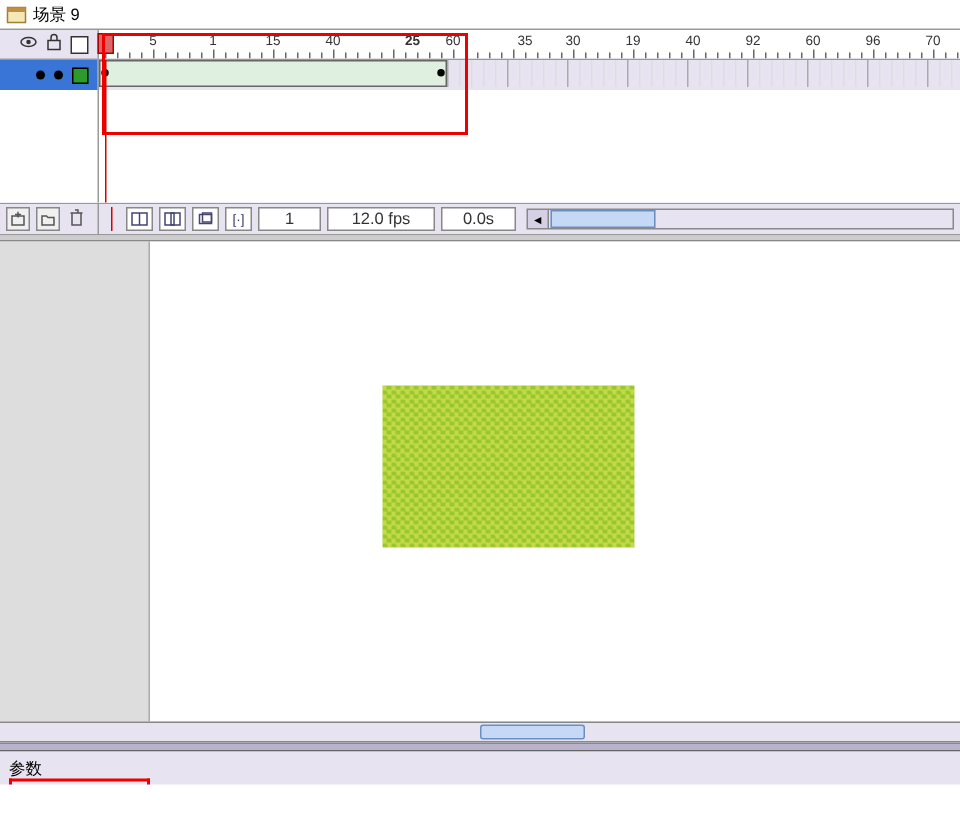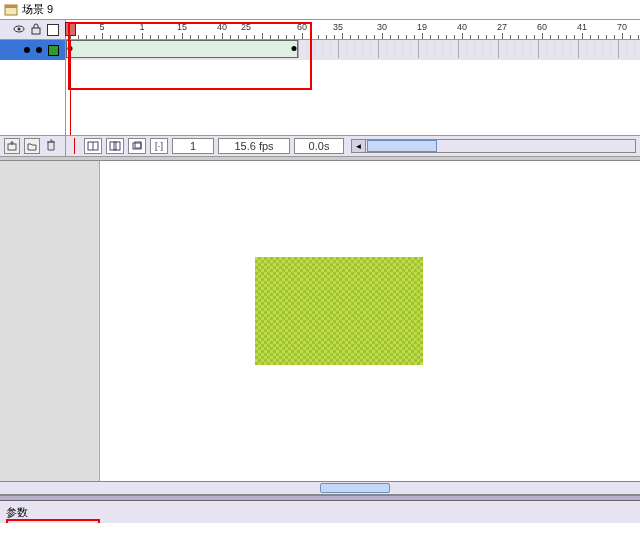--- a/index.html
+++ b/index.html
@@ -97,29 +97,29 @@
         </svg></span>
     <span class="outline-box"></span>
   </div>
   <div class="ruler">
     <div class="ruler-ticks" id="ruler-ticks">
         <div class="ruler-num" style="left: 4px;">1</div>
         <div class="ruler-num" style="left: 36px;">5</div>
         <div class="ruler-num" style="left: 76px;">1</div>
         <div class="ruler-num" style="left: 116px;">15</div>
         <div class="ruler-num" style="left: 156px;">40</div>
-        <div class="ruler-num" style="left: 180px;">25</div>
+        <div class="ruler-num" style="left: 209px; font-weight: bold;">25</div>
         <div class="ruler-num" style="left: 236px;">60</div>
-        <div class="ruler-num" style="left: 272px;">35</div>
+        <div class="ruler-num" style="left: 284px;">35</div>
         <div class="ruler-num" style="left: 316px;">30</div>
         <div class="ruler-num" style="left: 356px;">19</div>
         <div class="ruler-num" style="left: 396px;">40</div>
-        <div class="ruler-num" style="left: 436px;">27</div>
+        <div class="ruler-num" style="left: 436px;">92</div>
         <div class="ruler-num" style="left: 476px;">60</div>
-        <div class="ruler-num" style="left: 516px;">41</div>
+        <div class="ruler-num" style="left: 516px;">96</div>
         <div class="ruler-num" style="left: 556px;">70</div>
         <div class="ruler-tick" style="left: 4px;"></div>
         <div class="ruler-tick" style="left: 12px;"></div>
         <div class="ruler-tick" style="left: 20px;"></div>
         <div class="ruler-tick" style="left: 28px;"></div>
         <div class="ruler-tick major" style="left: 36px;"></div>
         <div class="ruler-tick" style="left: 44px;"></div>
         <div class="ruler-tick" style="left: 52px;"></div>
         <div class="ruler-tick" style="left: 60px;"></div>
         <div class="ruler-tick" style="left: 68px;"></div>
@@ -317,21 +317,21 @@
         </svg>
       </div>
     <div class="ff-btn">
         <svg width="12" height="10" viewBox="0 0 12 10">
           <rect x="2" y="2" width="8" height="6" fill="none" stroke="#447"></rect>
           <rect x="4" y="1" width="6" height="6" fill="none" stroke="#447"></rect>
         </svg>
       </div>
     <div class="ff-btn">[·]</div>
     <div class="ff-field frame">1</div>
-    <div class="ff-field fps">15.6 fps</div>
+    <div class="ff-field fps">12.0 fps</div>
     <div class="ff-field time">0.0s</div>
     <div class="h-scroll">
       <div class="h-scroll-btn" style="left:0;">◄</div>
       <div class="h-scroll-thumb" style="left:15px; width:70px;"></div>
     </div>
   </div>
 </div>
 
 <div class="separator"></div>
 

